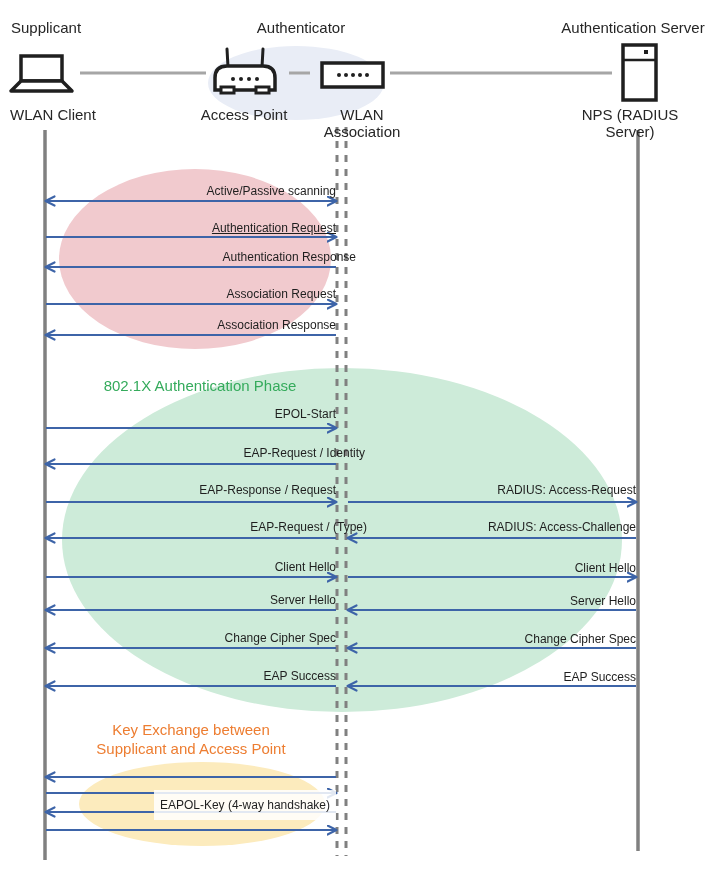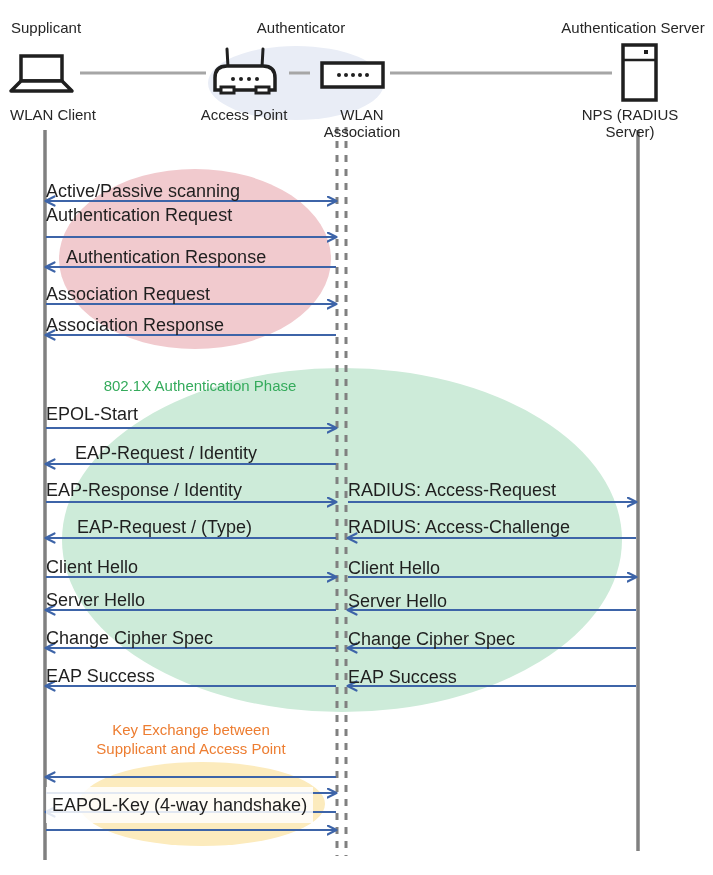--- a/index.html
+++ b/index.html
@@ -8,21 +8,21 @@
     font-family:"Liberation Sans", sans-serif;color:#1f1f1f;overflow:hidden;
   }
   svg.layer{position:absolute;left:0;top:0;width:713px;height:875px;}
   .txt{position:absolute;font-size:15px;color:#262626;white-space:nowrap;}
   .center{text-align:center;white-space:normal;}
   .phase-title{
     position:absolute;font-size:15px;text-align:center;
     white-space:pre-line;line-height:19px;font-weight:400;
   }
   .msg-label{
-    position:absolute;font-size:18px;text-align:left;color:#1f1f1f;
+    position:absolute;font-size:12px;text-align:right;color:#1f1f1f;
     line-height:18px;white-space:nowrap;
   }
   .msg-label.boxed span{background:rgba(255,255,255,0.85);padding:8px 6px;}
 </style>
 </head>
 <body>
 
 <div class="stage">
 
   <svg class="layer">
@@ -121,27 +121,27 @@
   <div class="txt center" style="left:194px;top:106px;width:100px;">Access Point</div>
   <div class="txt center" style="left:302px;top:106px;width:120px;">WLAN Association</div>
   <div class="txt center" style="left:560px;top:106px;width:140px;">NPS (RADIUS Server)</div>
 
   <div class="phase-title" style="left: 55px; top: 376px; width: 290px; color: rgb(53, 171, 92);">802.1X Authentication Phase</div>
   <div class="phase-title" style="left: 46px; top: 720px; width: 290px; color: rgb(237, 125, 49);">Key Exchange between
 Supplicant and Access Point</div>
 
   <div id="labels">
       <div class="msg-label" style="left: 46px; width: 290px; top: 182px;"><span>Active/Passive scanning</span></div>
-      <div class="msg-label" style="left: 46px; width: 290px; top: 206px;"><span>Authentication Request</span></div>
+      <div class="msg-label" style="left: 46px; width: 290px; top: 219px; text-decoration: underline;"><span>Authentication Request</span></div>
       <div class="msg-label" style="left: 46px; width: 290px; top: 248px; padding-left: 20px;"><span>Authentication Response</span></div>
       <div class="msg-label" style="left: 46px; width: 290px; top: 285px;"><span>Association Request</span></div>
       <div class="msg-label" style="left: 46px; width: 290px; top: 316px;"><span>Association Response</span></div>
       <div class="msg-label" style="left: 46px; width: 290px; top: 405px;"><span>EPOL-Start</span></div>
       <div class="msg-label" style="left: 28px; width: 290px; top: 444px; margin-left: 47px;"><span>EAP-Request / Identity</span></div>
-      <div class="msg-label" style="left: 46px; width: 290px; top: 481px;"><span>EAP-Response / Identity</span></div>
+      <div class="msg-label" style="left: 46px; width: 290px; top: 481px;"><span>EAP-Response / Request</span></div>
       <div class="msg-label" style="left: 348px; width: 288px; top: 481px;"><span>RADIUS: Access-Request</span></div>
       <div class="msg-label" style="left: 46px; width: 290px; top: 518px; padding-left: 31px;"><span>EAP-Request / (Type)</span></div>
       <div class="msg-label" style="left: 348px; width: 288px; top: 518px;"><span>RADIUS: Access-Challenge</span></div>
       <div class="msg-label" style="left: 46px; width: 290px; top: 558px;"><span>Client Hello</span></div>
       <div class="msg-label" style="left: 348px; width: 288px; top: 559px;"><span>Client Hello</span></div>
       <div class="msg-label" style="left: 46px; width: 290px; top: 591px;"><span>Server Hello</span></div>
       <div class="msg-label" style="left: 348px; width: 288px; top: 592px;"><span>Server Hello</span></div>
       <div class="msg-label" style="left: 46px; width: 290px; top: 629px;"><span>Change Cipher Spec</span></div>
       <div class="msg-label" style="left: 348px; width: 288px; top: 630px;"><span>Change Cipher Spec</span></div>
       <div class="msg-label" style="left: 46px; width: 290px; top: 667px;"><span>EAP Success</span></div>

